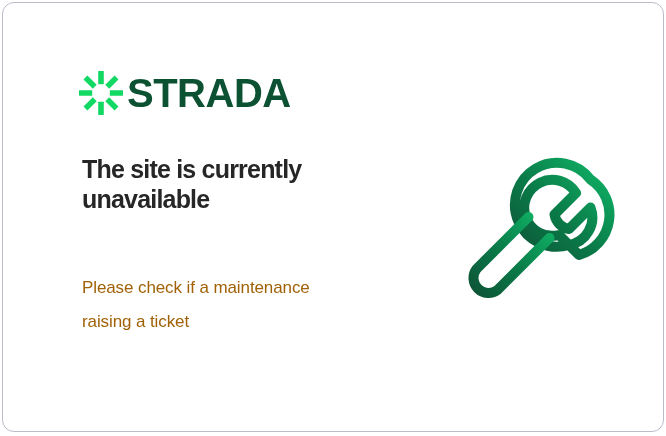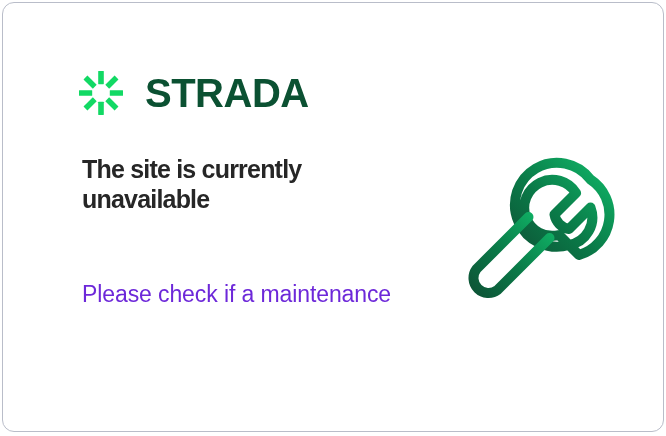--- a/index.html
+++ b/index.html
@@ -34,21 +34,21 @@
     overflow: hidden;
   }
 
   
   .logo-lockup {
     position: absolute;
     left: 76px;
     top: 68px;
     display: flex;
     align-items: center;
-    gap: 22px;
+    gap: 4px;
   }
 
   .logo-mark {
     width: 44px;
     height: 44px;
     display: block;
     flex: 0 0 auto;
   }
 
   .logo-wordmark {
@@ -73,25 +73,25 @@
     letter-spacing: -0.8px;
     color: #262626;
   }
 
   
   .body-copy {
     position: absolute;
     left: 79px;
     top: 268px;
     width: 310px;
-    font-size: 23px;
+    font-size: 17px;
     font-weight: normal;
     line-height: 2.0;
     letter-spacing: -0.1px;
-    color: #6d28d9;
+    color: #a16207;
   }
   .body-copy .line { display: block; white-space: nowrap; }
 
   
   .wrench-illustration {
     position: absolute;
     left: 455px;
     top: 150px;
     width: 160px;
     height: 160px;
@@ -124,20 +124,21 @@
           </g>
         </svg>
       </span>
       <span class="logo-wordmark">STRADA</span>
     </div>
 
     <h1 class="headline">The site is currently unavailable</h1>
 
     <p class="body-copy">
       <span class="line">Please check if a maintenance</span>
+      <span class="line">raising a ticket</span>
     </p>
 
     <div class="wrench-illustration">
       <svg viewBox="0 0 160 160" xmlns="http://www.w3.org/2000/svg" aria-hidden="true">
         <defs>
           <linearGradient id="wrenchGrad" x1="0" y1="1" x2="1" y2="0">
             <stop offset="0%" stop-color="#0d5436"></stop>
             <stop offset="45%" stop-color="#0a7a48"></stop>
             <stop offset="100%" stop-color="#10b768"></stop>
           </linearGradient>

